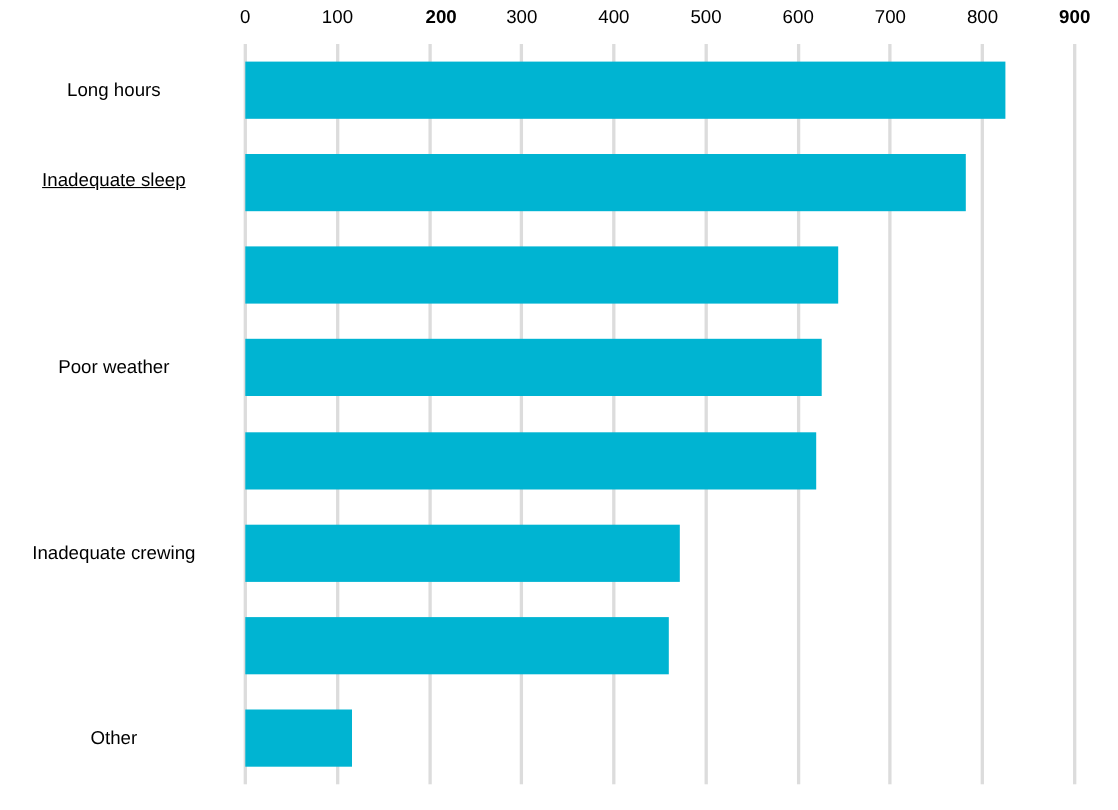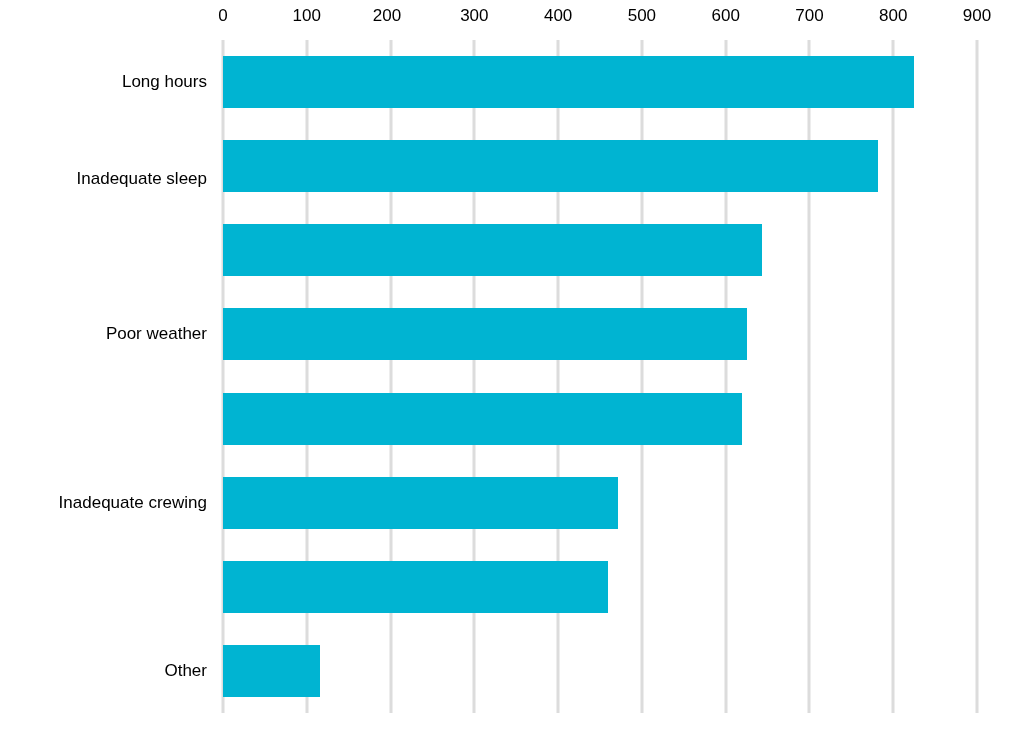--- a/index.html
+++ b/index.html
@@ -83,43 +83,43 @@
     position: absolute;
     left: 0;
     top: 40px;
     width: 207px;
     height: 673px;
   }
   .cat-label {
     position: absolute;
     right: 0;
     width: 207px;
-    text-align: right;
+    text-align: center;
     font-size: 17px;
     line-height: 22px;
     color: #000000;
     white-space: nowrap;
   }
 </style>
 </head>
 <body>
 
 <div id="chart-root">
 
   <div id="x-axis-labels">
       <span class="x-tick-label" style="left: 223px;">0</span>
       <span class="x-tick-label" style="left: 306.778px;">100</span>
-      <span class="x-tick-label" style="left: 387px;">200</span>
+      <span class="x-tick-label" style="left: 401px; font-weight: bold;">200</span>
       <span class="x-tick-label" style="left: 474.333px;">300</span>
       <span class="x-tick-label" style="left: 558.111px;">400</span>
       <span class="x-tick-label" style="left: 641.889px;">500</span>
       <span class="x-tick-label" style="left: 725.667px;">600</span>
       <span class="x-tick-label" style="left: 809.444px; text-align: center;">700</span>
       <span class="x-tick-label" style="left: 893.222px;">800</span>
-      <span class="x-tick-label" style="left: 977px;">900</span>
+      <span class="x-tick-label" style="left: 977px; font-weight: bold;">900</span>
     </div>
 
   <div id="plot-area">
     <div id="gridlines">
         <div class="gridline" style="left: 0px; background: rgb(220, 220, 220);"></div>
         <div class="gridline" style="left: 83.7778px; background: rgb(220, 220, 220);"></div>
         <div class="gridline" style="left: 167.556px; background: rgb(220, 220, 220);"></div>
         <div class="gridline" style="left: 251.333px; background: rgb(220, 220, 220);"></div>
         <div class="gridline" style="left: 335.111px; background: rgb(220, 220, 220);"></div>
         <div class="gridline" style="left: 418.889px; background: rgb(220, 220, 220);"></div>
@@ -135,19 +135,19 @@
         <div class="bar" title="Poor weather: 625" style="top: 268.438px; width: 523.611px; height: 52px; background: rgb(0, 180, 210);"></div>
         <div class="bar" title="Working at night: 620" style="top: 352.562px; width: 519.422px; height: 52px; background: rgb(0, 180, 210);"></div>
         <div class="bar" title="Inadequate crewing: 471" style="top: 436.688px; width: 394.593px; height: 52px; background: rgb(0, 180, 210);"></div>
         <div class="bar" title="Poor diet: 460" style="top: 520.812px; width: 385.378px; height: 52px; background: rgb(0, 180, 210);"></div>
         <div class="bar" title="Other: 116" style="top: 604.938px; width: 97.1822px; height: 52px; background: rgb(0, 180, 210);"></div>
       </div>
   </div>
 
   <div id="category-labels">
       <div class="cat-label" style="top: 31.0625px;">Long hours</div>
-      <div class="cat-label" style="top: 128px;">Inadequate sleep</div>
+      <div class="cat-label" style="top: 113px; text-decoration: underline;">Inadequate sleep</div>
       <div class="cat-label" style="top: 283.438px;">Poor weather</div>
       <div class="cat-label" style="top: 451.688px;">Inadequate crewing</div>
       <div class="cat-label" style="top: 619.938px;">Other</div>
     </div>
 
 </div>
 
 </body></html>

